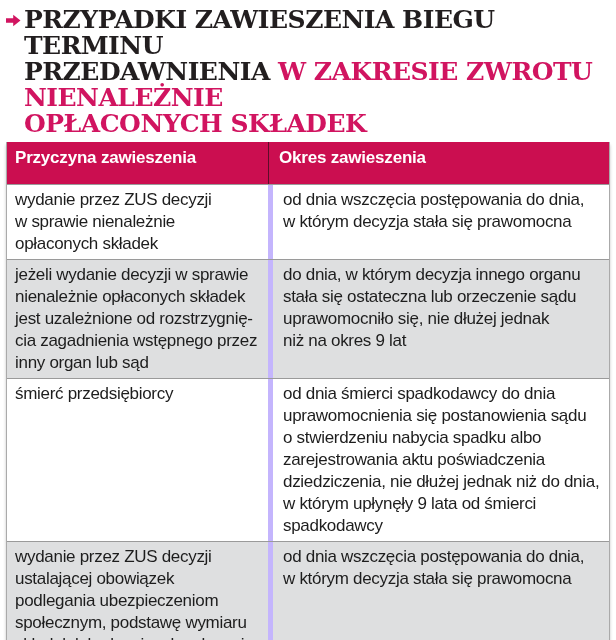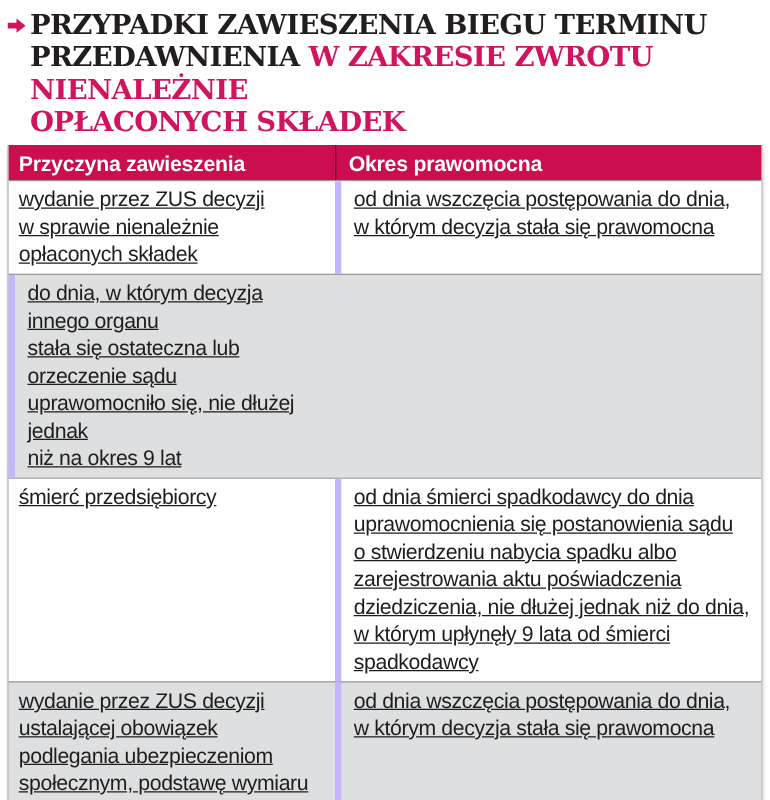--- a/index.html
+++ b/index.html
@@ -24,21 +24,21 @@
   .bullet {
     flex: 0 0 auto;
     margin-top: 7px;
     margin-right: 3px;
     line-height: 0;
   }
   .title-text {
     margin: 0;
     font-family: "DejaVu Serif", serif;
     font-weight: 700;
-    font-size: 22px;
+    font-size: 25px;
     line-height: 26px;
     letter-spacing: -0.5px;
     color: #221e1f;
     white-space: pre-line;
   }
   .t-pink { color: #d11460; }
   
   .table {
     margin-top: 5px;
     border-left: 1px solid #aaaaaa;
@@ -51,39 +51,38 @@
     grid-template-columns: 261px 1fr;
   }
   .thead {
     background: #cb0e50;
     color: #ffffff;
   }
   .th {
     font-size: 17px;
     font-weight: 700;
     letter-spacing: -0.2px;
-    padding: 6px 8px 2px 8px;
+    padding: 6px 8px 16px 8px;
   }
   .th.right {
     border-left: 1px solid #5d0c29;
     padding-left: 10px;
   }
   .tr {
     border-top: 1px solid #9a9a9a;
   }
   .tr.gray { background: #dedfe0; }
   .tr.white { background: #ffffff; }
   .td {
     font-size: 17px;
     line-height: 22px;
     letter-spacing: -0.3px;
     color: #1d1d1d;
     padding: 4px 8px 4px 8px;
     white-space: pre-line;
-    text-decoration: underline;
   }
   .td.right {
     border-left: 5px solid #c4b5fd;
     padding-left: 10px;
   }
 </style>
 </head>
 <body>
 
 <div class="page">
@@ -94,32 +93,37 @@
         </svg></span>
     <h1 class="title-text"><span class="t-black">PRZYPADKI ZAWIESZENIA BIEGU TERMINU
 PRZEDAWNIENIA</span> <span class="t-pink">W ZAKRESIE ZWROTU NIENALEŻNIE
 OPŁACONYCH SKŁADEK</span></h1>
   </div>
 
   <div class="table">
 
     <div class="thead">
       <div class="th left">Przyczyna zawieszenia</div>
-      <div class="th right">Okres prawomocna</div>
+      <div class="th right">Okres zawieszenia</div>
     </div>
 
     <div class="tr white">
       <div class="td left">wydanie przez ZUS decyzji
 w sprawie nienależnie
 opłaconych składek</div>
       <div class="td right">od dnia wszczęcia postępowania do dnia,
 w którym decyzja stała się prawomocna</div>
     </div>
 
     <div class="tr gray">
+      <div class="td left">jeżeli wydanie decyzji w sprawie
+nienależnie opłaconych składek
+jest uzależnione od rozstrzygnię-
+cia zagadnienia wstępnego przez
+inny organ lub sąd</div>
       <div class="td right">do dnia, w którym decyzja innego organu
 stała się ostateczna lub orzeczenie sądu
 uprawomocniło się, nie dłużej jednak
 niż na okres 9 lat</div>
     </div>
 
     <div class="tr white">
       <div class="td left">śmierć przedsiębiorcy</div>
       <div class="td right">od dnia śmierci spadkodawcy do dnia
 uprawomocnienia się postanowienia sądu

